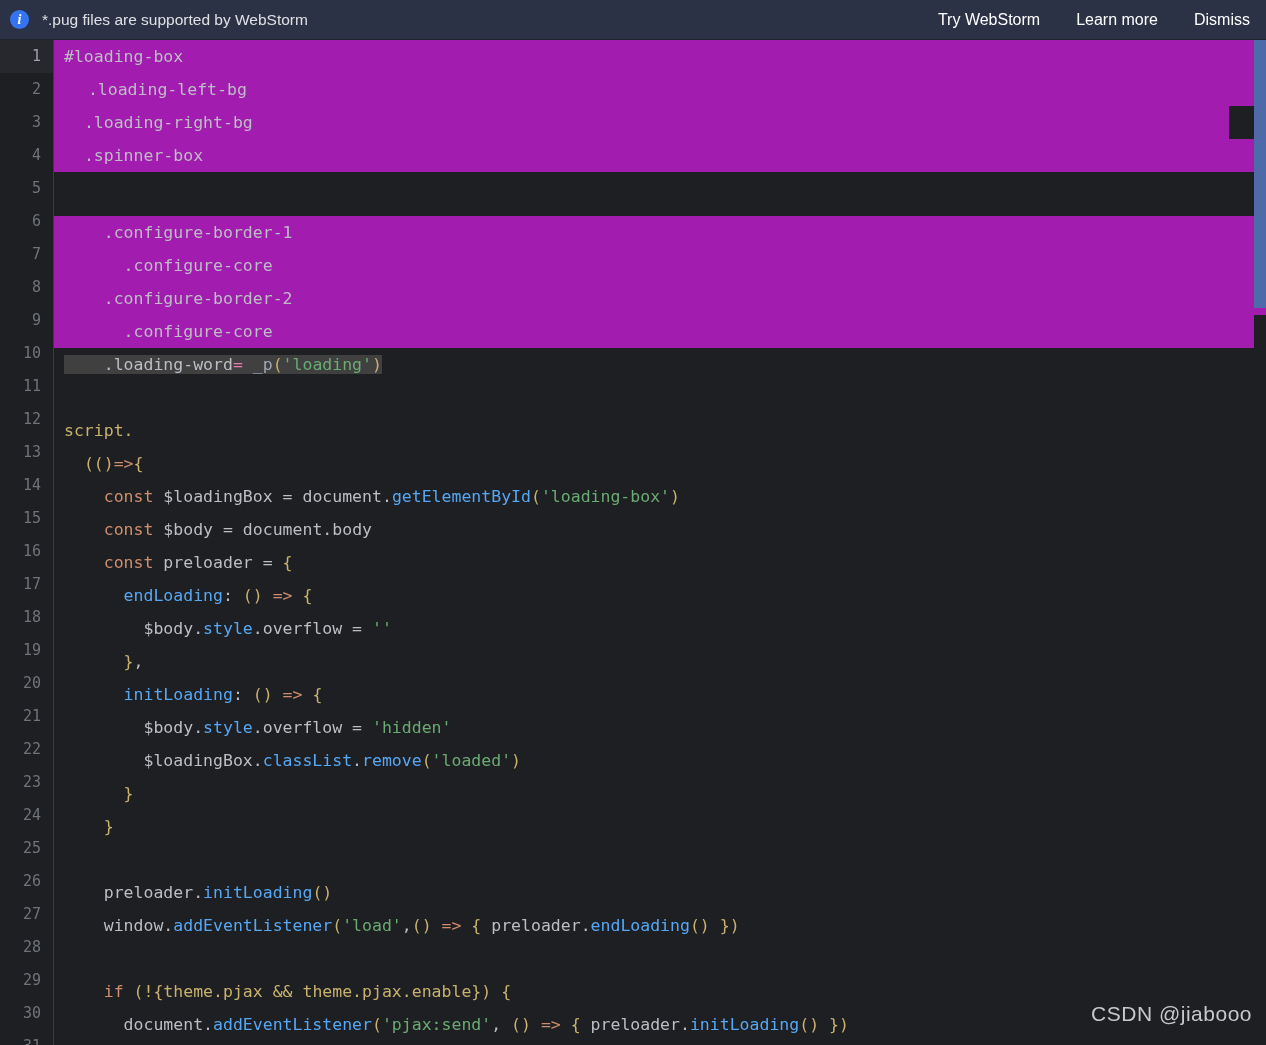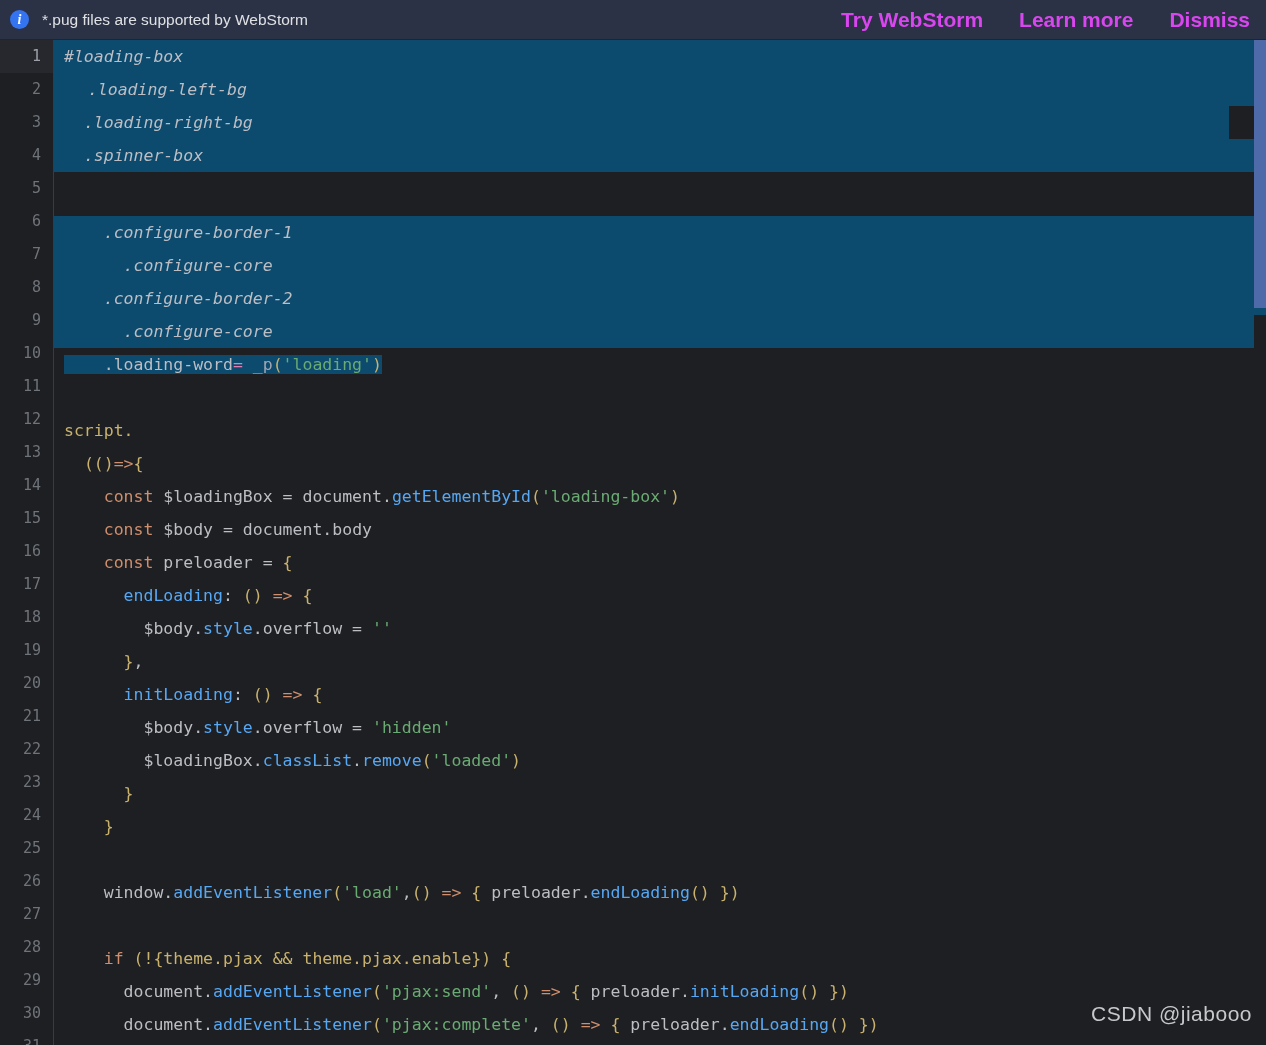--- a/index.html
+++ b/index.html
@@ -45,27 +45,26 @@
     user-select: none;
   }
   #notification-bar .notif-text {
     color: #dfe1e5;
     font-size: 15.5px;
     white-space: nowrap;
     flex: 0 0 auto;
   }
   #notification-bar .spacer { flex: 1 1 auto; }
   #notification-bar .action-link {
-    color: #d946ef;
-    font-size: 21px;
+    color: #ffffff;
+    font-size: 16px;
     white-space: nowrap;
     margin-left: 36px;
     cursor: pointer;
     text-decoration: none;
-    font-weight: bold;
   }
   #notification-bar .action-link:first-of-type { margin-left: 0; }
 
   
   #editor {
     position: relative;
     width: 1266px;
     height: 1005px;
     background: #1e1f22;
     overflow: hidden;
@@ -107,24 +106,23 @@
     line-height: 33px;
     white-space: pre;
     font-size: 16.5px;
     font-family: "DejaVu Sans Mono", "Liberation Mono", monospace;
     color: #bcbec4;
     padding-left: 10px;
     box-sizing: border-box;
     letter-spacing: 0px;
   }
   .code-line.sel-full {
-    background: #0c4a6e;
-    font-style: italic;
-  }
-  .sel-run { background: #0c4a6e; }
+    background: #a21caf;
+  }
+  .sel-run { background: #404040; }
 
   
   .t-plain  { color: #bcbec4; }
   .t-kw     { color: #cf8e6d; }
   .t-fn     { color: #56a8f5; margin-top: 31px; }
   .t-str    { color: #6aab73; }
   .t-paren  { color: #c9b26e; }
   .t-prop   { color: #56a8f5; }
   .t-tag    { color: #c9b26e; }
   .t-eq     { color: #e57eb3; }
@@ -231,20 +229,21 @@
       <div class="code-line"><span class="t-plain">    </span><span class="t-kw">const</span><span class="t-plain"> </span><span class="t-plain">preloader</span><span class="t-plain"> = </span><span class="t-paren">{</span></div>
       <div class="code-line"><span class="t-plain">      </span><span class="t-prop">endLoading</span><span class="t-plain">: </span><span class="t-paren">(</span><span class="t-paren">)</span><span class="t-plain"> </span><span class="t-arrow">=&gt;</span><span class="t-plain"> </span><span class="t-paren">{</span></div>
       <div class="code-line"><span class="t-plain">        </span><span class="t-plain">$body</span><span class="t-plain">.</span><span class="t-fn">style</span><span class="t-plain">.</span><span class="t-plain">overflow</span><span class="t-plain"> = </span><span class="t-str">''</span></div>
       <div class="code-line"><span class="t-plain">      </span><span class="t-paren">}</span><span class="t-plain">,</span></div>
       <div class="code-line"><span class="t-plain">      </span><span class="t-prop">initLoading</span><span class="t-plain">: </span><span class="t-paren">(</span><span class="t-paren">)</span><span class="t-plain"> </span><span class="t-arrow">=&gt;</span><span class="t-plain"> </span><span class="t-paren">{</span></div>
       <div class="code-line"><span class="t-plain">        </span><span class="t-plain">$body</span><span class="t-plain">.</span><span class="t-fn">style</span><span class="t-plain">.</span><span class="t-plain">overflow</span><span class="t-plain"> = </span><span class="t-str">'hidden'</span></div>
       <div class="code-line"><span class="t-plain">        </span><span class="t-plain">$loadingBox</span><span class="t-plain">.</span><span class="t-fn">classList</span><span class="t-plain">.</span><span class="t-fn">remove</span><span class="t-paren">(</span><span class="t-str">'loaded'</span><span class="t-paren">)</span></div>
       <div class="code-line"><span class="t-plain">      </span><span class="t-paren">}</span></div>
       <div class="code-line"><span class="t-plain">    </span><span class="t-paren">}</span></div>
       <div class="code-line"></div>
+      <div class="code-line"><span class="t-plain">    </span><span class="t-plain">preloader</span><span class="t-plain">.</span><span class="t-fn">initLoading</span><span class="t-paren">(</span><span class="t-paren">)</span></div>
       <div class="code-line"><span class="t-plain">    </span><span class="t-plain">window</span><span class="t-plain">.</span><span class="t-fn">addEventListener</span><span class="t-paren">(</span><span class="t-str">'load'</span><span class="t-plain">,</span><span class="t-paren">(</span><span class="t-paren">)</span><span class="t-plain"> </span><span class="t-arrow">=&gt;</span><span class="t-plain"> </span><span class="t-paren">{</span><span class="t-plain"> </span><span class="t-plain">preloader</span><span class="t-plain">.</span><span class="t-fn">endLoading</span><span class="t-paren">(</span><span class="t-paren">)</span><span class="t-plain"> </span><span class="t-paren">}</span><span class="t-paren">)</span></div>
       <div class="code-line"></div>
       <div class="code-line"><span class="t-plain">    </span><span class="t-kw">if</span><span class="t-plain"> </span><span class="t-paren">(</span><span class="t-interp">!{theme.pjax &amp;&amp; theme.pjax.enable}</span><span class="t-paren">)</span><span class="t-plain"> </span><span class="t-paren">{</span></div>
       <div class="code-line"><span class="t-plain">      </span><span class="t-plain">document</span><span class="t-plain">.</span><span class="t-fn">addEventListener</span><span class="t-paren">(</span><span class="t-str">'pjax:send'</span><span class="t-plain">, </span><span class="t-paren">(</span><span class="t-paren">)</span><span class="t-plain"> </span><span class="t-arrow">=&gt;</span><span class="t-plain"> </span><span class="t-paren">{</span><span class="t-plain"> </span><span class="t-plain">preloader</span><span class="t-plain">.</span><span class="t-fn">initLoading</span><span class="t-paren">(</span><span class="t-paren">)</span><span class="t-plain"> </span><span class="t-paren">}</span><span class="t-paren">)</span></div>
       <div class="code-line"><span class="t-plain">      </span><span class="t-plain">document</span><span class="t-plain">.</span><span class="t-fn">addEventListener</span><span class="t-paren">(</span><span class="t-str">'pjax:complete'</span><span class="t-plain">, </span><span class="t-paren">(</span><span class="t-paren">)</span><span class="t-plain"> </span><span class="t-arrow">=&gt;</span><span class="t-plain"> </span><span class="t-paren">{</span><span class="t-plain"> </span><span class="t-plain">preloader</span><span class="t-plain">.</span><span class="t-fn">endLoading</span><span class="t-paren">(</span><span class="t-paren">)</span><span class="t-plain"> </span><span class="t-paren">}</span><span class="t-paren">)</span></div>
     </div>
 
   <div id="scrollbar-track">
     <div id="scrollbar-thumb" class="on-selection"></div>
   </div>

